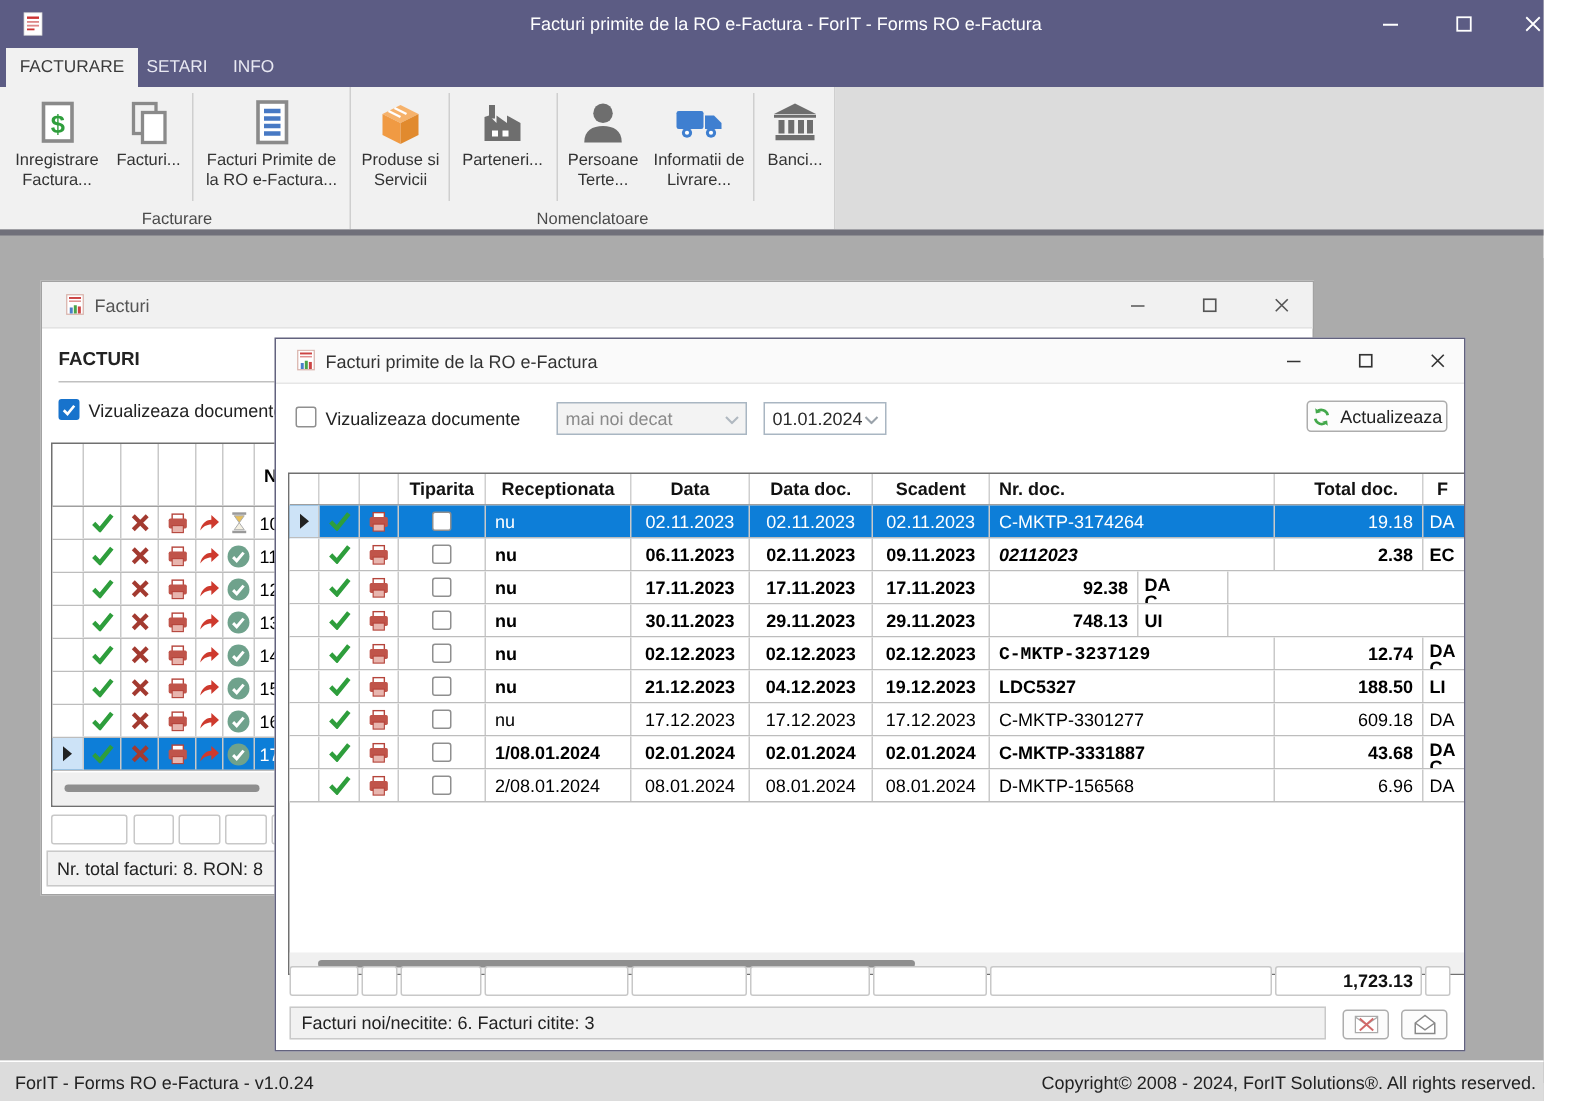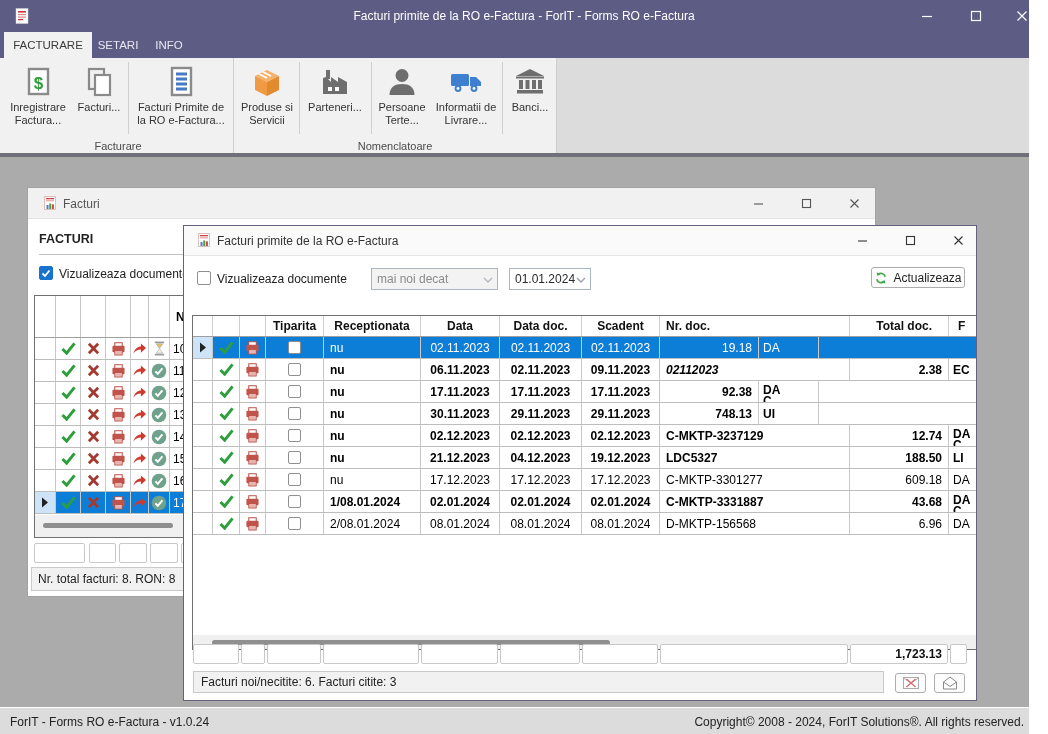--- a/index.html
+++ b/index.html
@@ -612,20 +612,21 @@
                   <rect x="4" y="9" width="8" height="5" fill="#e8b5ae" stroke="#b5443b" stroke-width="0.8"></rect>
                 </svg>
               </div>
               <div class="gc center" style="width: 58px;">
                 <div class="checkbox" style="width:13px;height:13px;"></div>
               </div>
               <div class="gc left" style="width: 97px;">nu</div>
               <div class="gc center" style="width: 79px;">02.11.2023</div>
               <div class="gc center" style="width: 82px;">02.11.2023</div>
               <div class="gc center" style="width: 78px;">02.11.2023</div>
+              <div class="gc left" style="width: 190px;">C-MKTP-3174264</div>
               <div class="gc right" style="width: 99px;">19.18</div>
               <div class="gc left" style="width: 60px; padding-left: 4px;">DA</div>
             </div>
             <div class="grow unread">
               <div class="gc rowsel" style="width: 20px;"></div>
               <div class="gc center" style="width: 27px;">
                 <svg width="15" height="13" viewBox="0 0 16 14">
                   <path d="M1.5 7.5l4.5 4.5L14.5 1.5" stroke="#2e9e3c" stroke-width="3.2" fill="none"></path>
                 </svg>
               </div>
@@ -711,21 +712,21 @@
                   <rect x="4" y="9" width="8" height="5" fill="#e8b5ae" stroke="#b5443b" stroke-width="0.8"></rect>
                 </svg>
               </div>
               <div class="gc center" style="width: 58px;">
                 <div class="checkbox" style="width:13px;height:13px;"></div>
               </div>
               <div class="gc left" style="width: 97px;">nu</div>
               <div class="gc center" style="width: 79px;">02.12.2023</div>
               <div class="gc center" style="width: 82px;">02.12.2023</div>
               <div class="gc center" style="width: 78px;">02.12.2023</div>
-              <div class="gc left" style="width: 190px;">C-MKTP-3237129</div>
+              <div class="gc left" style="width: 190px; font-family: Liberation Mono, monospace;">C-MKTP-3237129</div>
               <div class="gc right" style="width: 99px;">12.74</div>
               <div class="gc left" style="width: 60px; padding-left: 4px;">
                 <span class="twoLine">DA<br>C</span>
               </div>
             </div>
             <div class="grow unread">
               <div class="gc rowsel" style="width: 20px;"></div>
               <div class="gc center" style="width: 27px;">
                 <svg width="15" height="13" viewBox="0 0 16 14">
                   <path d="M1.5 7.5l4.5 4.5L14.5 1.5" stroke="#2e9e3c" stroke-width="3.2" fill="none"></path>

